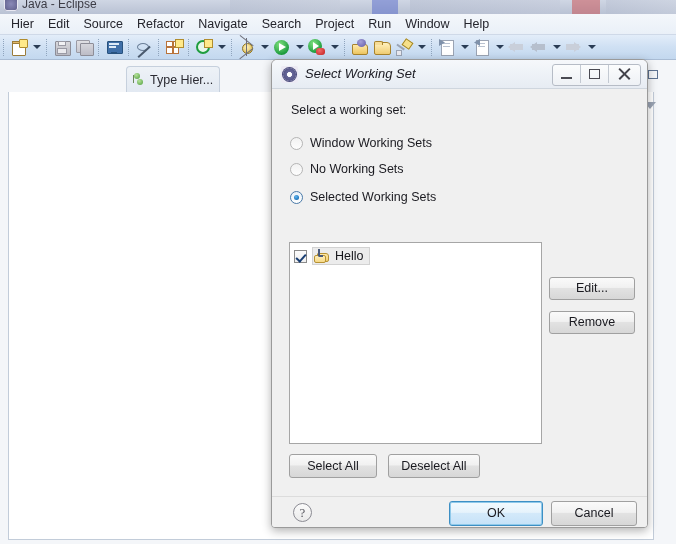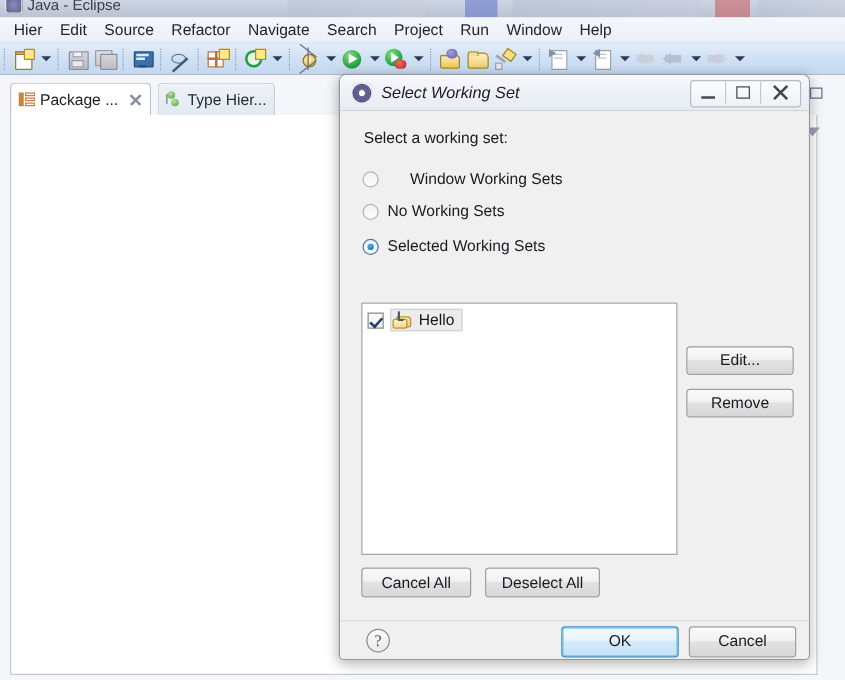--- a/index.html
+++ b/index.html
@@ -630,30 +630,20 @@
       <div class="ic" style="left:10px;top:5px;width:7px;height:10px;background:#c9cfda;clip-path:polygon(0 0,100% 50%,0 100%);"></div>
     </div>
     <div class="tb-arrow"></div>
   </div>
 
   <div class="view-area">
 
     <div class="view-body"></div>
 
     <div class="tabfolder">
-      <div class="tab active">
-        <span class="ic" style="position:relative;display:inline-block;width:13px;height:13px;">
-          <span class="ic" style="left:0;top:1px;width:4px;height:11px;background:#c8843c;"></span>
-          <span class="ic" style="left:5px;top:1px;width:8px;height:3px;background:#fff;border:1px solid #c8843c;box-sizing:border-box;"></span>
-          <span class="ic" style="left:5px;top:5px;width:8px;height:3px;background:#fff;border:1px solid #c8843c;box-sizing:border-box;"></span>
-          <span class="ic" style="left:5px;top:9px;width:8px;height:3px;background:#fff;border:1px solid #c8843c;box-sizing:border-box;"></span>
-        </span>
-        <span class="tab-label">Package ...</span>
-        <span class="tab-close"></span>
-      </div>
 
       <div class="tab inactive">
         <span class="ic" style="position:relative;display:inline-block;width:13px;height:13px;">
           <span class="ic" style="left:1px;top:0px;width:6px;height:6px;border-radius:50%;background:radial-gradient(circle at 38% 32%,#b6e39b,#4e9d3b);"></span>
           <span class="ic" style="left:4px;top:6px;width:6px;height:6px;border-radius:50%;background:radial-gradient(circle at 38% 32%,#b6e39b,#4e9d3b);"></span>
           <span class="ic" style="left:0px;top:2px;width:1.4px;height:8px;background:#6b8a58;"></span>
         </span>
         <span class="tab-label">Type Hier...</span>
       </div>
     </div>
@@ -695,21 +685,21 @@
         <div class="dlg-btn gl-min"></div>
         <div class="dlg-btn gl-max"></div>
         <div class="dlg-btn gl-close"></div>
       </div>
     </div>
 
     <div class="dlg-body">
 
       <div class="dlg-prompt">Select a working set:</div>
 
-      <div class="radio-row" style="top:45px;gap:18px;">
+      <div class="radio-row" style="top:45px;">
         <span class="radio-mark"></span>
         <span class="radio-label">Window Working Sets</span>
       </div>
 
       <div class="radio-row" style="top:71px;">
         <span class="radio-mark"></span>
         <span class="radio-label">No Working Sets</span>
       </div>
 
       <div class="radio-row checked" style="top:97px;align-items:flex-end;">
@@ -727,21 +717,21 @@
               <span class="tick"></span>
             </span>
             <span class="ws-label">Hello</span>
           </span>
         </div>
       </div>
 
       <button class="btn btn-right btn-edit">Edit...</button>
       <button class="btn btn-right btn-remove">Remove</button>
 
-      <button class="btn btn-selall">Cancel All</button>
+      <button class="btn btn-selall">Select All</button>
       <button class="btn btn-deselall">Deselect All</button>
     </div>
 
     <div class="dlg-footer">
       <div class="help-icon">?</div>
       <button class="btn btn-ok">OK</button>
       <button class="btn btn-cancel">Cancel</button>
     </div>
   </div>
 

